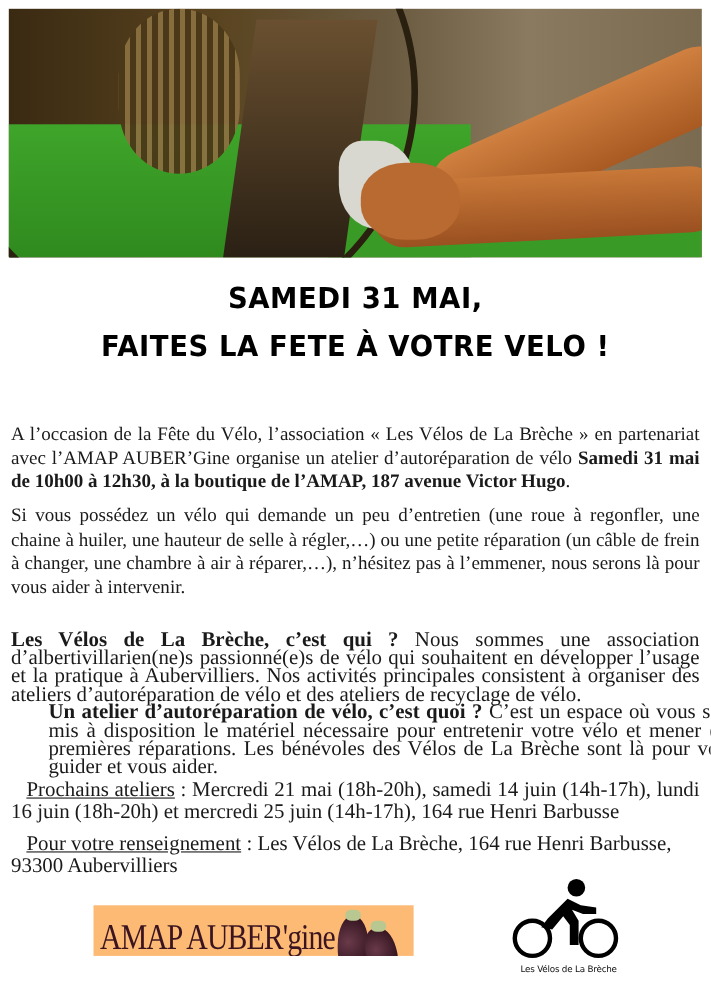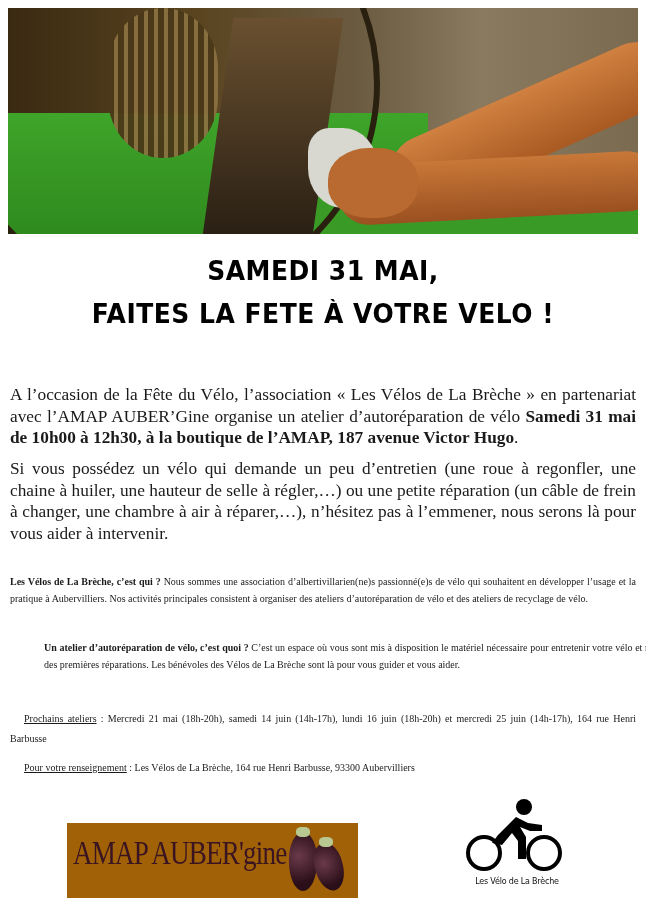--- a/index.html
+++ b/index.html
@@ -16,25 +16,25 @@
     transform:rotate(-24deg); transform-origin:right center; }
   .photo .arm2 { position:absolute; left:330px; top:150px; width:320px; height:60px; background:linear-gradient(180deg,#c87838,#9a5020); border-radius:36px; transform:rotate(-3deg); }
   .photo .rag { position:absolute; left:300px; top:120px; width:70px; height:80px; background:#d8d8d0; border-radius:30% 50% 40% 50%; }
   .photo .hand { position:absolute; left:320px; top:140px; width:90px; height:70px; background:#b86a30; border-radius:45%; }
 
   .title { position:absolute; left:0; width:646px; text-align:center; font-family:"DejaVu Sans", sans-serif; font-weight:900; font-size:25px; letter-spacing:0.5px; color:#000; transform:scaleY(1.05); }
   .t1 { top:257px; } .t2 { top:300px; }
 
   .p { position:absolute; left:10px; width:626px; text-align:justify; font-family:"Liberation Serif", serif; }
   .big { font-size:17.3px; line-height:21.5px; }
-  .small { font-size:10px; line-height:16.5px; }
+  .small { font-size:19px; line-height:16.5px; }
   .p b { font-weight:bold; }
   .u { text-decoration:underline;margin-left:14px; }
 
-  .amap { position:absolute; left:67px; top:823px; width:291px; height:75px; background:#a16207; overflow:hidden; }
+  .amap { position:absolute; left:85px; top:823px; width:291px; height:46px; background:#fdba74; overflow:hidden; }
   .amap .txt { position:absolute; left:6px; top:12px; font-family:"Liberation Serif", serif; font-size:33px; color:#3a1420; letter-spacing:-1px; transform:scaleX(.82); transform-origin:left center; white-space:nowrap; }
   .egg { position:absolute; border-radius:45% 45% 50% 50%; background:radial-gradient(circle at 35% 40%,#6a3a4a,#2a0e18 70%); }
   .egg1 { left:222px; top:10px; width:28px; height:58px; }
   .egg2 { left:248px; top:20px; width:28px; height:48px; transform:rotate(-15deg); }
   .stem { position:absolute; width:14px; height:10px; background:#b8c890; border-radius:40%; }
   .stem1 { left:229px; top:4px; } .stem2 { left:252px; top:14px; }
 
   .velos { position:absolute; left:462px; top:795px; width:110px; height:100px; }
   .velos .cap { position:absolute; left:0; width:110px; top:82px; text-align:center; font-family:"DejaVu Sans", sans-serif; font-size:8px; color:#111; letter-spacing:-0.2px; }
 </style>
@@ -76,14 +76,14 @@
   <div class="stem stem2"></div>
 </div>
 
 <div class="velos">
   <svg width="110" height="82" viewBox="0 0 110 82">
     <circle cx="22" cy="58" r="16" fill="none" stroke="#000" stroke-width="4"></circle>
     <circle cx="82" cy="58" r="16" fill="none" stroke="#000" stroke-width="4"></circle>
     <circle cx="62" cy="12" r="8" fill="#000"></circle>
     <path d="M54 22 L36 40 L30 48 L40 50 L50 38 L56 46 L56 64 L64 64 L64 42 L58 32 L68 36 L80 36 L80 30 L66 28 Z" fill="#000"></path>
   </svg>
-  <div class="cap">Les Vélo de La Brèche</div>
+  <div class="cap">Les Vélos de La Brèche</div>
 </div>
 
 </body></html>

